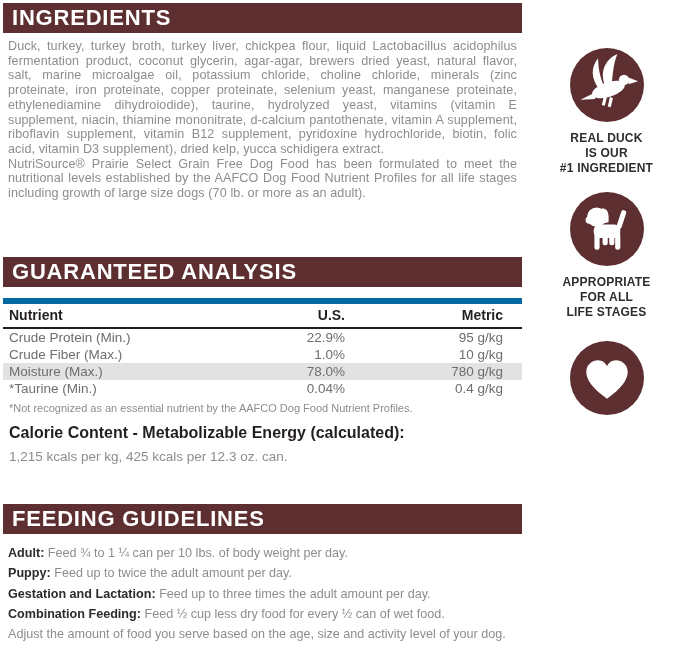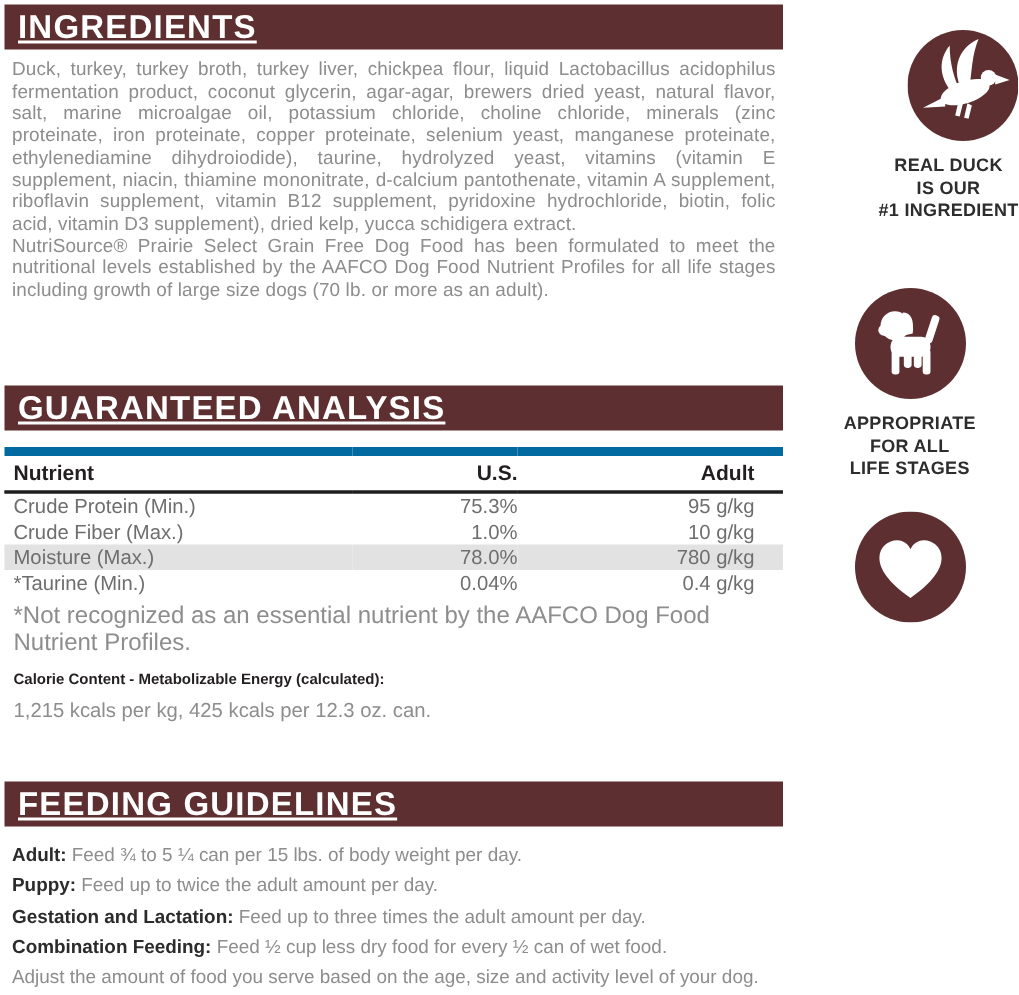--- a/index.html
+++ b/index.html
@@ -5,48 +5,48 @@
   :root{
     --maroon:#5e2f31; --body-gray:#8d8d8d; --table-gray:#6e6e6e;
     --ink:#231f20; --alt-row:#e2e2e2; --caption:#2d2d2d;
   }
   *{box-sizing:border-box;margin:0;padding:0;}
   html,body{background:#fff;}
   body{font-family:"Liberation Sans","DejaVu Sans",sans-serif;}
   .page{position:relative;width:679px;height:663px;background:#fff;overflow:hidden;}
   .main{position:absolute;left:3px;top:3px;width:519px;}
   .bar{height:30px;background:var(--maroon);color:#fff;display:flex;align-items:center;
-       padding-left:9px;font-weight:bold;font-size:22px;letter-spacing:.8px;text-decoration:underline;}
+       padding-left:9px;font-weight:bold;font-size:22px;letter-spacing:.8px;}
   .para-block{margin:6px 5px 0 5px;}
   .para{font-size:12.6px;line-height:14.7px;color:var(--body-gray);text-align:justify;letter-spacing:.1px;}
   .ga-bar{margin-top:56px;}
   table.ga{width:100%;border-collapse:collapse;margin-top:11px;}
   table.ga th{font-size:14px;font-weight:bold;color:var(--ink);text-align:left;
        border-top:6px solid #0369a1;border-bottom:2.5px solid #1e1e1e;padding:3px 0 4px 0;}
   table.ga td{font-size:13.5px;color:var(--table-gray);padding:1px 0;height:17px;}
   table.ga td.c1,table.ga th.c1{padding-left:6px;}
   table.ga .c2{width:110px;text-align:right;}
   table.ga .c3{width:177px;text-align:right;padding-right:19px;}
   table.ga tr.alt td{background:var(--alt-row);}
-  .footnote{margin-top:5px;padding-left:6px;font-size:16px;color:var(--body-gray);}
-  .cal-head{margin-top:10px;padding-left:6px;font-size:10px;font-weight:bold;color:var(--ink);}
+  .footnote{margin-top:5px;padding-left:6px;font-size:11px;color:var(--body-gray);}
+  .cal-head{margin-top:10px;padding-left:6px;font-size:16px;font-weight:bold;color:var(--ink);}
   .cal-val{margin-top:7px;padding-left:6px;font-size:13.5px;color:var(--body-gray);}
   .fg-bar{margin-top:40px;}
   .rules{margin:12px 5px 0 5px;}
   .rule{font-size:12.6px;color:var(--body-gray);margin-bottom:6.5px;}
   .rule b{color:#2b2b2b;}
   .notes{margin:1px 5px 0 5px;}
   .note{font-size:12.6px;line-height:13.6px;color:var(--body-gray);}
   .sidebar{position:absolute;left:534px;top:0;width:145px;height:663px;}
   .badge{position:absolute;left:0;width:145px;display:flex;flex-direction:column;align-items:center;}
   .badge svg{width:74px;height:74px;color:var(--maroon);display:block;}
   .badge .ic-bg{fill:var(--maroon);}
   .caption{margin-top:9px;font-size:12px;line-height:15px;font-weight:bold;color:var(--caption);
            letter-spacing:.2px;text-align:center;white-space:pre-line;}
-  .b1{top:20px;align-items:flex-end;} .b2{top:192px;} .b3{top:341px;} .b4{top:511px;}
+  .b1{top:48px;} .b2{top:192px;} .b3{top:341px;} .b4{top:511px;}
 </style>
 </head>
 <body>
 
 <div class="page">
 
   <div class="main">
 
     <div class="bar">
       <span>INGREDIENTS</span>
@@ -57,27 +57,27 @@
     </div>
 
     <div class="bar ga-bar">
       <span>GUARANTEED ANALYSIS</span>
     </div>
     <table class="ga">
       <thead>
         <tr>
           <th class="c1">Nutrient</th>
           <th class="c2">U.S.</th>
-          <th class="c3">Adult</th>
+          <th class="c3">Metric</th>
         </tr>
       </thead>
       <tbody>
         <tr>
           <td class="c1">Crude Protein (Min.)</td>
-          <td class="c2">75.3%</td>
+          <td class="c2">22.9%</td>
           <td class="c3">95 g/kg</td>
         </tr>
         <tr>
           <td class="c1">Crude Fiber (Max.)</td>
           <td class="c2">1.0%</td>
           <td class="c3">10 g/kg</td>
         </tr>
         <tr class="alt">
           <td class="c1">Moisture (Max.)</td>
           <td class="c2">78.0%</td>
@@ -91,21 +91,21 @@
       </tbody>
     </table>
     <p class="footnote">*Not recognized as an essential nutrient by the AAFCO Dog Food Nutrient Profiles.</p>
     <p class="cal-head">Calorie Content - Metabolizable Energy (calculated):</p>
     <p class="cal-val">1,215 kcals per kg, 425 kcals per 12.3 oz. can.</p>
 
     <div class="bar fg-bar">
       <span>FEEDING GUIDELINES</span>
     </div>
     <div class="rules">
-      <p class="rule"><b>Adult:</b><span> Feed ¾ to 5 ¼ can per 15 lbs. of body weight per day.</span></p>
+      <p class="rule"><b>Adult:</b><span> Feed ¾ to 1 ¼ can per 10 lbs. of body weight per day.</span></p>
       <p class="rule"><b>Puppy:</b><span> Feed up to twice the adult amount per day.</span></p>
       <p class="rule"><b>Gestation and Lactation:</b><span> Feed up to three times the adult amount per day.</span></p>
       <p class="rule"><b>Combination Feeding:</b><span> Feed ½ cup less dry food for every ½ can of wet food.</span></p>
     </div>
     <div class="notes">
       <p class="note">Adjust the amount of food you serve based on the age, size and activity level of your dog.</p>
 
     </div>
   </div>
 

